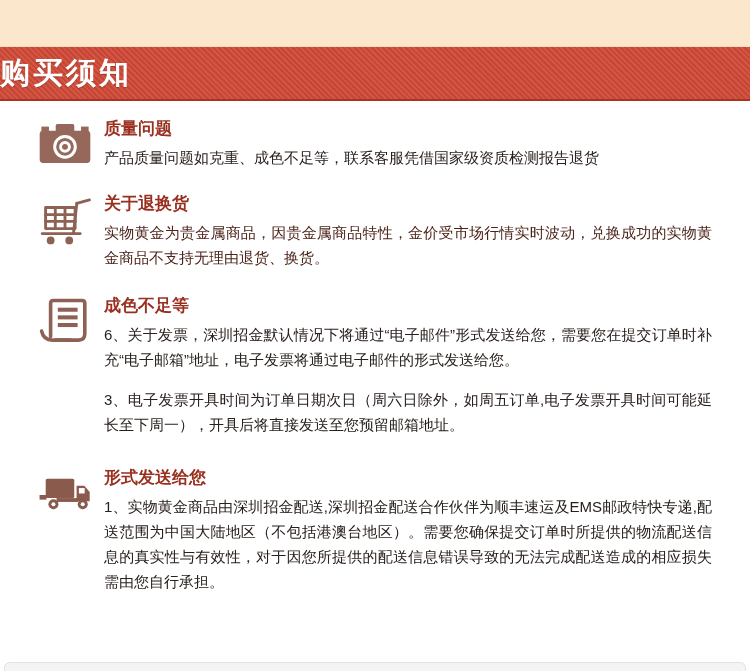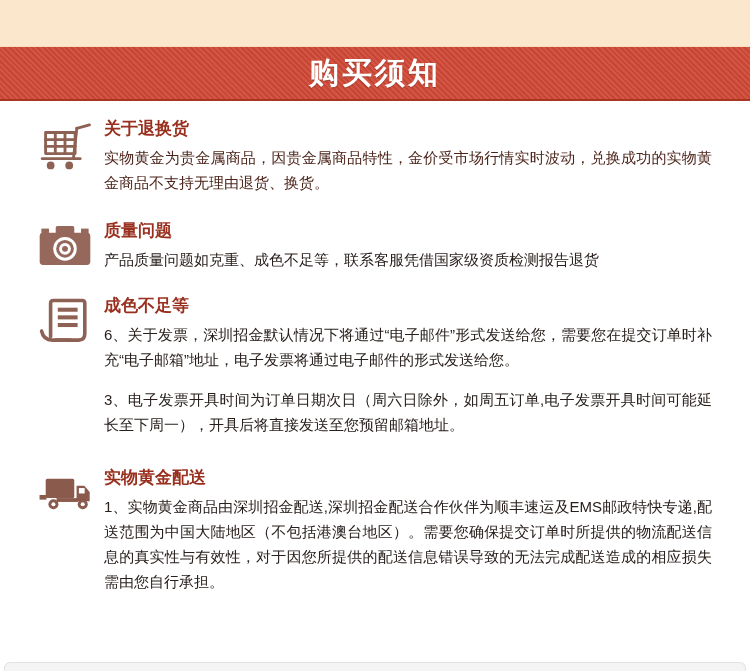--- a/index.html
+++ b/index.html
@@ -19,21 +19,21 @@
     background:#fbe7cb;
     border-bottom:1px solid #f6ddb9;
   }
   .banner{
     height:52px;
     background:#d14a38;
     background-image:repeating-linear-gradient(45deg,
       rgba(255,255,255,0.06) 0 2px,
       rgba(0,0,0,0.05) 2px 4px);
     border-bottom:2px solid #aa3422;
-    display:flex;align-items:center;justify-content:center;
+    display:flex;align-items:center;justify-content:flex-start;
   }
   .banner-title{
     color:#ffffff;
     font-size:30px;
     font-weight:bold;
     letter-spacing:3px;
     text-shadow:0 1px 1px rgba(0,0,0,0.25);
   }
   .content{
     padding:16px 38px 0 38px;
@@ -87,55 +87,55 @@
 <div class="page">
 
   <div class="top-bar"></div>
 
   <div class="banner">
     <span class="banner-title">购买须知</span>
   </div>
 
   <div class="content">
 
+    <div class="section sec-quality">
+      <div class="icon-col">
+        <svg class="icon" viewBox="0 0 64 54">
+          <rect x="4" y="4" width="9" height="7" fill="#96685c"></rect>
+          <rect x="51" y="4" width="9" height="7" fill="#96685c"></rect>
+          <rect x="21" y="1" width="22" height="12" rx="2" fill="#96685c"></rect>
+          <rect x="2" y="9" width="60" height="38" rx="4" fill="#96685c"></rect>
+          <circle cx="32" cy="28" r="14" fill="#ffffff"></circle>
+          <circle cx="32" cy="28" r="10.5" fill="#96685c"></circle>
+          <circle cx="32" cy="28" r="7" fill="#ffffff"></circle>
+          <circle cx="32" cy="28" r="3.5" fill="#96685c"></circle>
+        </svg>
+      </div>
+      <div class="text-col">
+        <h3 class="section-title">质量问题</h3>
+        <p>产品质量问题如克重、成色不足等，联系客服凭借国家级资质检测报告退货</p>
+      </div>
+    </div>
+
     <div class="section maroon sec-returns">
       <div class="icon-col">
         <svg class="icon" viewBox="0 0 64 58" fill="none" stroke="#8d6153" stroke-width="3.4" stroke-linecap="round" stroke-linejoin="round">
           <path d="M46 8 L61 4"></path>
           <path d="M46 8 L42 44"></path>
           <rect x="9" y="13" width="35" height="25"></rect>
           <path d="M20.5 13 L20.5 38 M32 13 L32 38"></path>
           <path d="M9 21.5 L44 21.5 M9 29.5 L44 29.5"></path>
           <path d="M5 44 L50 44"></path>
           <circle cx="15" cy="52" r="4.6" fill="#8d6153" stroke="none"></circle>
           <circle cx="37" cy="52" r="4.6" fill="#8d6153" stroke="none"></circle>
         </svg>
       </div>
       <div class="text-col">
         <h3 class="section-title">关于退换货</h3>
         <p>实物黄金为贵金属商品，因贵金属商品特性，金价受市场行情实时波动，兑换成功的实物黄金商品不支持无理由退货、换货。</p>
-      </div>
-    </div>
-
-    <div class="section sec-quality">
-      <div class="icon-col">
-        <svg class="icon" viewBox="0 0 64 54">
-          <rect x="4" y="4" width="9" height="7" fill="#96685c"></rect>
-          <rect x="51" y="4" width="9" height="7" fill="#96685c"></rect>
-          <rect x="21" y="1" width="22" height="12" rx="2" fill="#96685c"></rect>
-          <rect x="2" y="9" width="60" height="38" rx="4" fill="#96685c"></rect>
-          <circle cx="32" cy="28" r="14" fill="#ffffff"></circle>
-          <circle cx="32" cy="28" r="10.5" fill="#96685c"></circle>
-          <circle cx="32" cy="28" r="7" fill="#ffffff"></circle>
-          <circle cx="32" cy="28" r="3.5" fill="#96685c"></circle>
-        </svg>
-      </div>
-      <div class="text-col">
-        <h3 class="section-title">质量问题</h3>
-        <p>产品质量问题如克重、成色不足等，联系客服凭借国家级资质检测报告退货</p>
       </div>
     </div>
 
     <div class="section">
       <div class="icon-col">
         <svg class="icon" viewBox="0 0 60 58" fill="none" stroke="#8d6153" stroke-width="4" stroke-linecap="round" stroke-linejoin="round">
           <path d="M14 44 L14 7 Q14 4 17 4 L49 4 Q52 4 52 7 L52 41 Q52 48 45 48 L20 48"></path>
           <path d="M4 38 Q6 48 16 48 L36 48"></path>
           <rect x="22" y="12" width="22" height="4.5" fill="#8d6153" stroke="none"></rect>
           <rect x="22" y="20.5" width="22" height="4.5" fill="#8d6153" stroke="none"></rect>
@@ -157,21 +157,21 @@
           <path d="M50 13 L60 13 L67 21 L67 33 L50 33 Z" fill="#8a5a4c"></path>
           <rect x="53" y="16" width="7.5" height="7" fill="#ffffff"></rect>
           <rect x="24" y="29" width="28" height="5" fill="#8a5a4c"></rect>
           <circle cx="20" cy="37" r="6.5" fill="#8a5a4c"></circle>
           <circle cx="20" cy="37" r="2.6" fill="#ffffff"></circle>
           <circle cx="58" cy="37" r="6.5" fill="#8a5a4c"></circle>
           <circle cx="58" cy="37" r="2.6" fill="#ffffff"></circle>
         </svg>
       </div>
       <div class="text-col">
-        <h3 class="section-title">实物黄金配送</h3>
+        <h3 class="section-title">形式发送给您</h3>
         <p>1、实物黄金商品由深圳招金配送,深圳招金配送合作伙伴为顺丰速运及EMS邮政特快专递,配送范围为中国大陆地区（不包括港澳台地区）。需要您确保提交订单时所提供的物流配送信息的真实性与有效性，对于因您所提供的配送信息错误导致的无法完成配送造成的相应损失需由您自行承担。</p>
 
       </div>
     </div>
 
   </div>
 
   <div class="bottom-strip"></div>
 </div>
 

